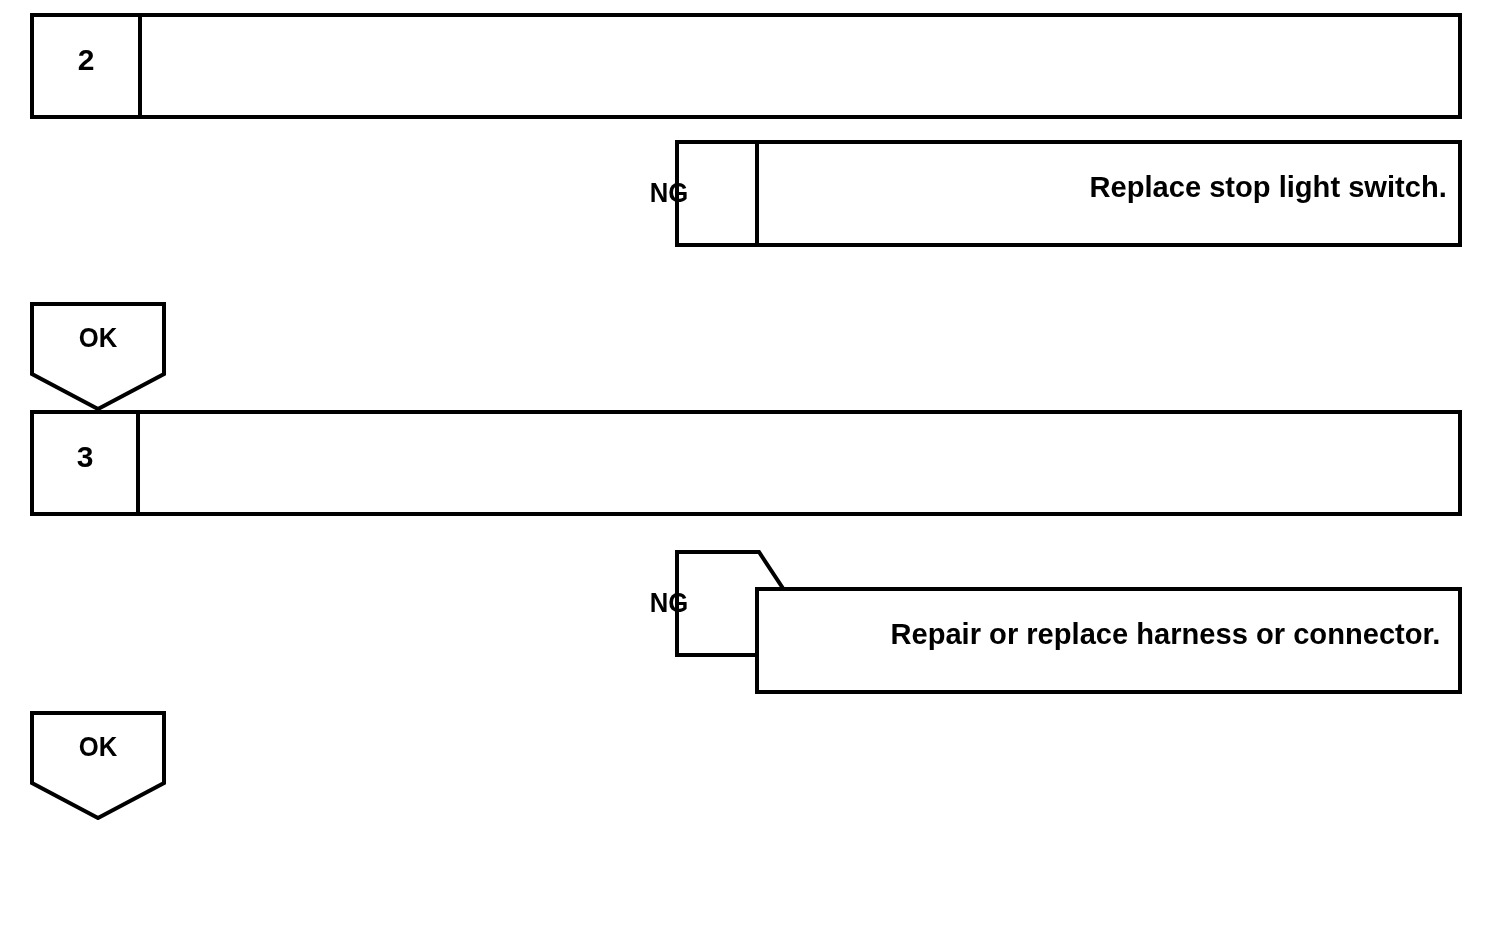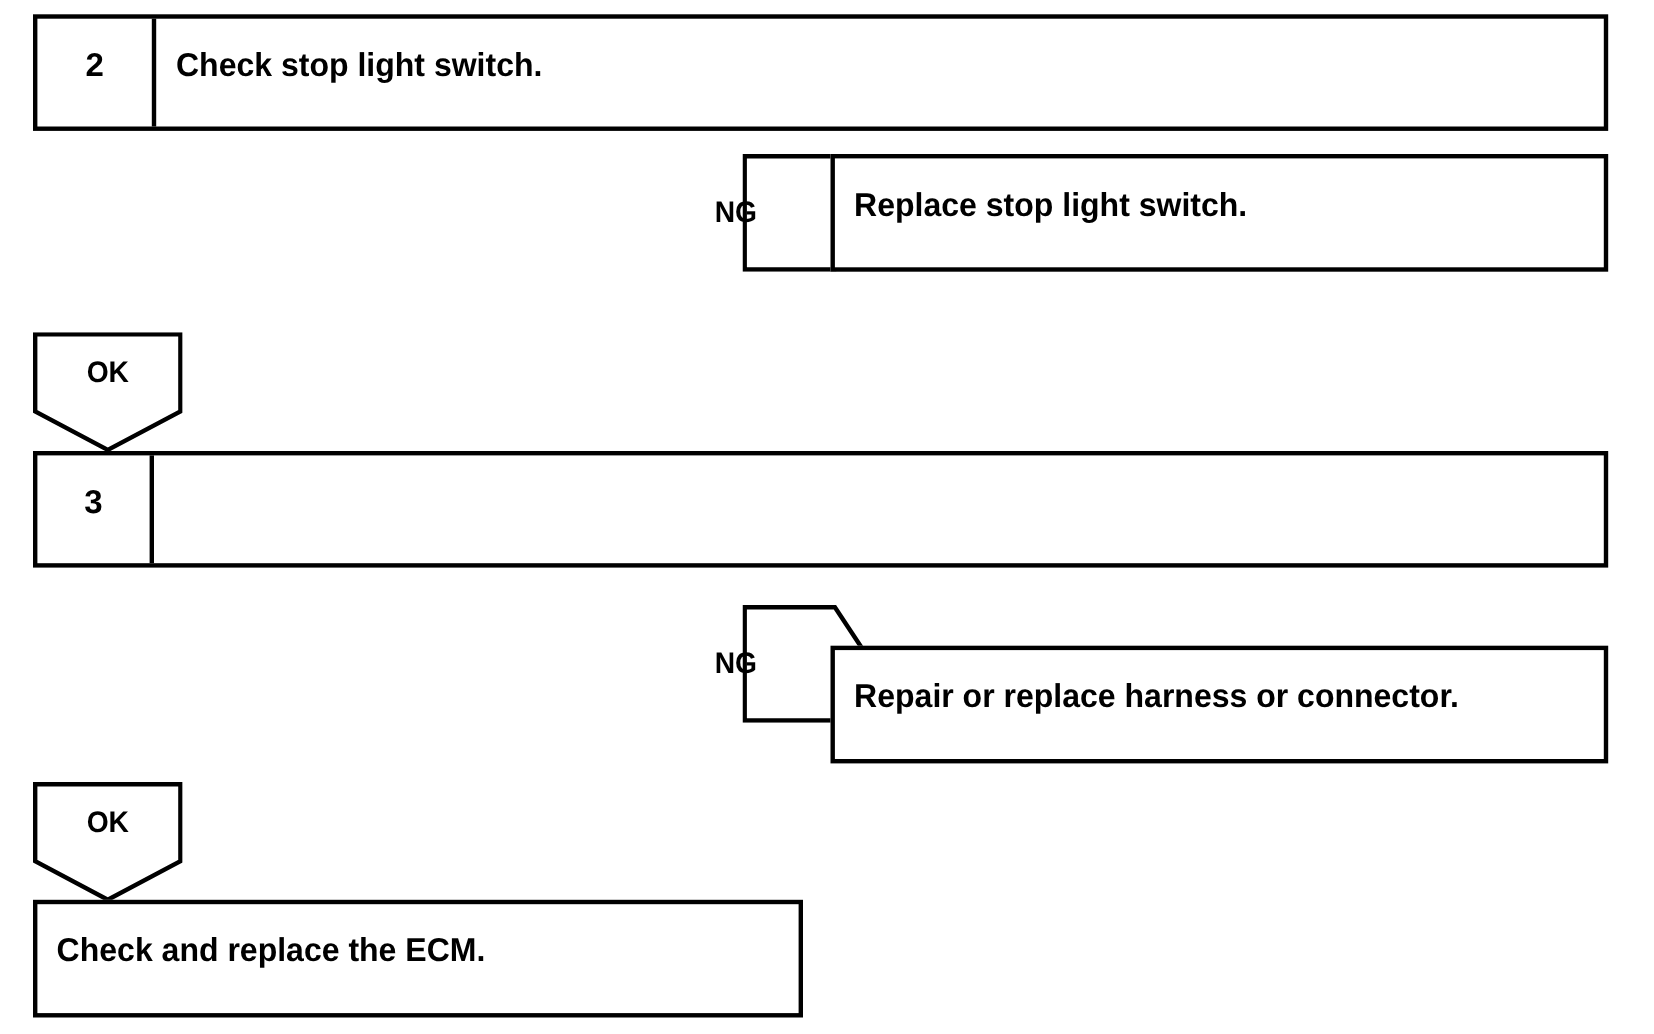--- a/index.html
+++ b/index.html
@@ -62,20 +62,21 @@
   }
 
   
   .result-box {
     position: absolute;
     box-sizing: border-box;
     border: 4px solid #000;
     background: #fff;
     display: flex;
     align-items: flex-start;
+    justify-content: flex-end;
   }
   .result-text {
     font-weight: bold;
     font-size: 30px;
     line-height: 1;
     padding-top: 28px;
     padding-left: 18px;
     white-space: nowrap;
     transform: scaleX(0.97);
     transform-origin: left center;
@@ -129,23 +130,20 @@
 </style>
 </head>
 <body>
 
 <div id="page">
 
   <div class="step-box" style="left:30px; top:13px; width:1432px; height:106px;">
     <div class="step-num-cell" style="width:108px;">
       <span class="step-num">2</span>
     </div>
-    <div class="step-text-cell">
-      <span class="step-text">Check stop light switch.</span>
-    </div>
   </div>
 
   <div class="ng-flag" style="left:627px; top:140px; width:120px; height:107px;">
     <svg width="120" height="107" viewBox="0 0 120 107">
       <polygon points="2,2 84,2 118,53.5 84,105 2,105" fill="#ffffff" stroke="#000000" stroke-width="4" stroke-linejoin="miter"></polygon>
     </svg>
     <span class="flag-label">NG</span>
   </div>
 
   <div class="result-box" style="left:755px; top:140px; width:707px; height:107px;">
@@ -176,17 +174,14 @@
     <span class="result-text">Repair or replace harness or connector.</span>
   </div>
 
   <div class="ok-flag" style="left:30px; top:672px; width:136px; height:109px;">
     <svg width="136" height="109" viewBox="0 0 136 109">
       <polygon points="2,2 134,2 134,72 68,107 2,72" fill="#ffffff" stroke="#000000" stroke-width="4" stroke-linejoin="miter"></polygon>
     </svg>
     <span class="flag-label">OK</span>
   </div>
 
-  <div class="result-box" style="left:30px; top:818px; width:700px; height:107px;">
-    <span class="result-text">Check and replace the ECM.</span>
-  </div>
 
 </div>
 
 </body></html>

